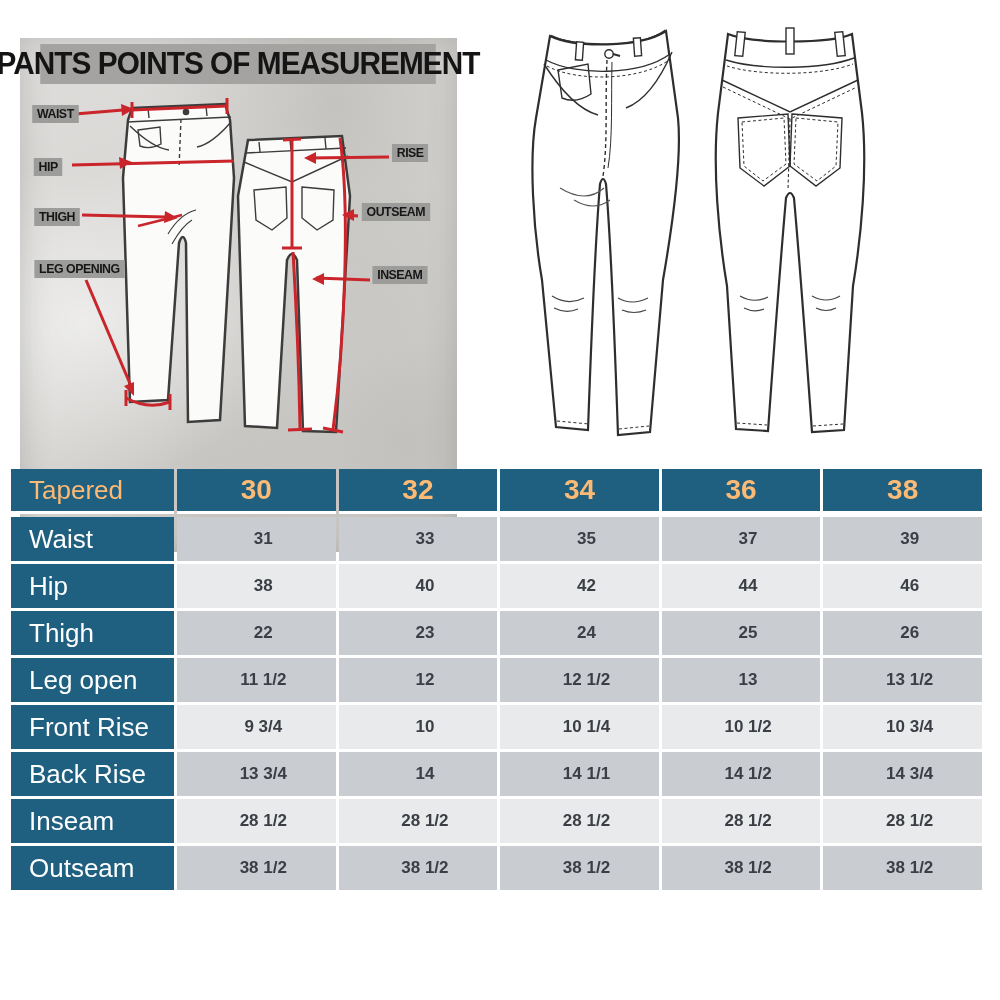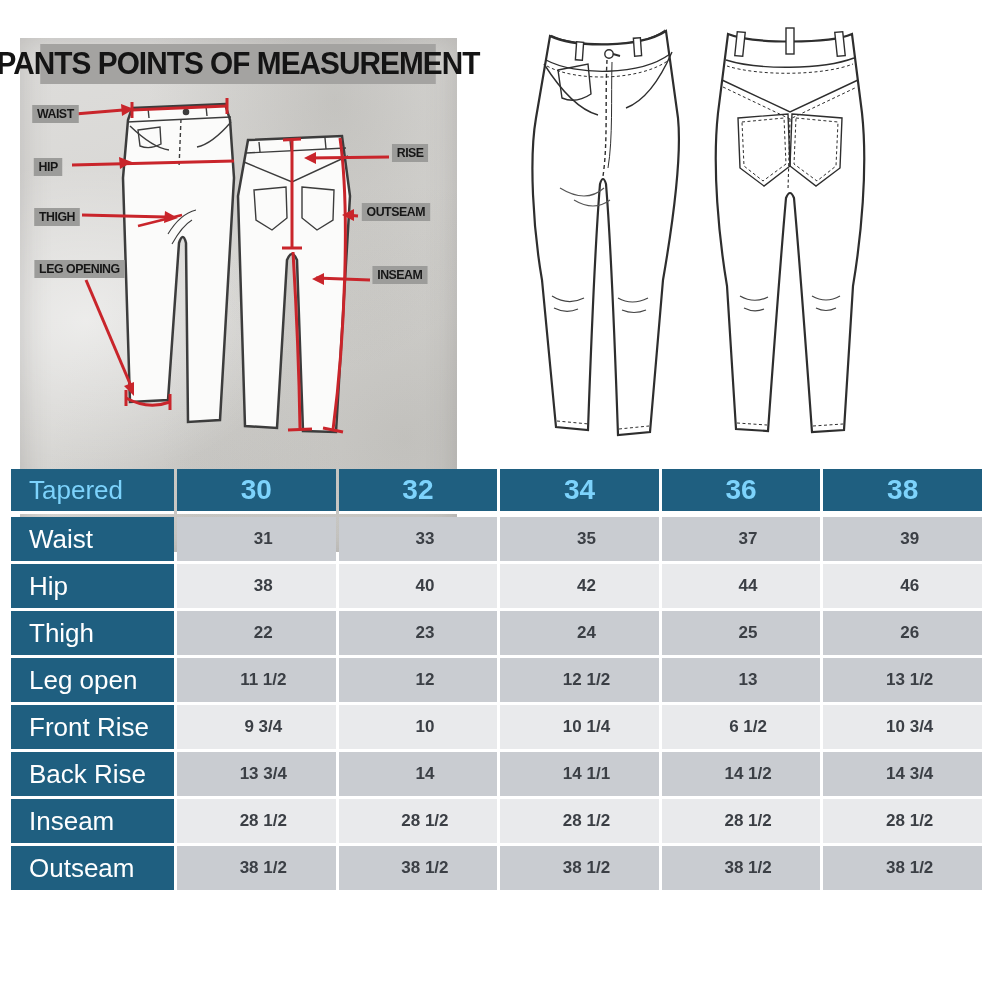--- a/index.html
+++ b/index.html
@@ -36,21 +36,21 @@
   .lbl-inseam{left:351px;top:228px;}
 
   
   .jeans-panel{position:absolute;left:500px;top:18px;width:400px;height:442px;background:#fff;}
 
   
   table.size-table{position:absolute;left:8px;top:466px;width:977px;
     border-collapse:separate;border-spacing:3px;table-layout:fixed;}
   table.size-table col.c-label{width:163px;}
   table.size-table th,table.size-table td{margin:0;}
-  thead th{background:var(--teal);color:#7dd3fc;height:40px;border-bottom:3px solid #fff;
+  thead th{background:var(--teal);color:#fdba74;height:40px;border-bottom:3px solid #fff;
     font-size:28px;font-weight:700;text-align:center;vertical-align:middle;}
   thead th.fit{font-weight:400;font-size:26px;text-align:left;padding-left:18px;}
   tbody th{background:var(--teal);color:#fff;font-weight:400;font-size:26px;
     text-align:left;padding-left:18px;height:42px;vertical-align:middle;}
   tbody td{color:var(--val);font-size:17px;font-weight:700;text-align:center;
     height:42px;vertical-align:middle;padding-left:15px;}
   tbody tr.dark td{background:var(--row-dark);}
   tbody tr.light td{background:var(--row-light);}
 </style>
 </head>
@@ -238,21 +238,21 @@
           <td>12</td>
           <td>12 1/2</td>
           <td>13</td>
           <td>13 1/2</td>
         </tr>
         <tr class="light">
           <th>Front Rise</th>
           <td>9 3/4</td>
           <td>10</td>
           <td>10 1/4</td>
-          <td>6 1/2</td>
+          <td>10 1/2</td>
           <td>10 3/4</td>
         </tr>
         <tr class="dark">
           <th>Back Rise</th>
           <td>13 3/4</td>
           <td>14</td>
           <td>14 1/1</td>
           <td>14 1/2</td>
           <td>14 3/4</td>
         </tr>

